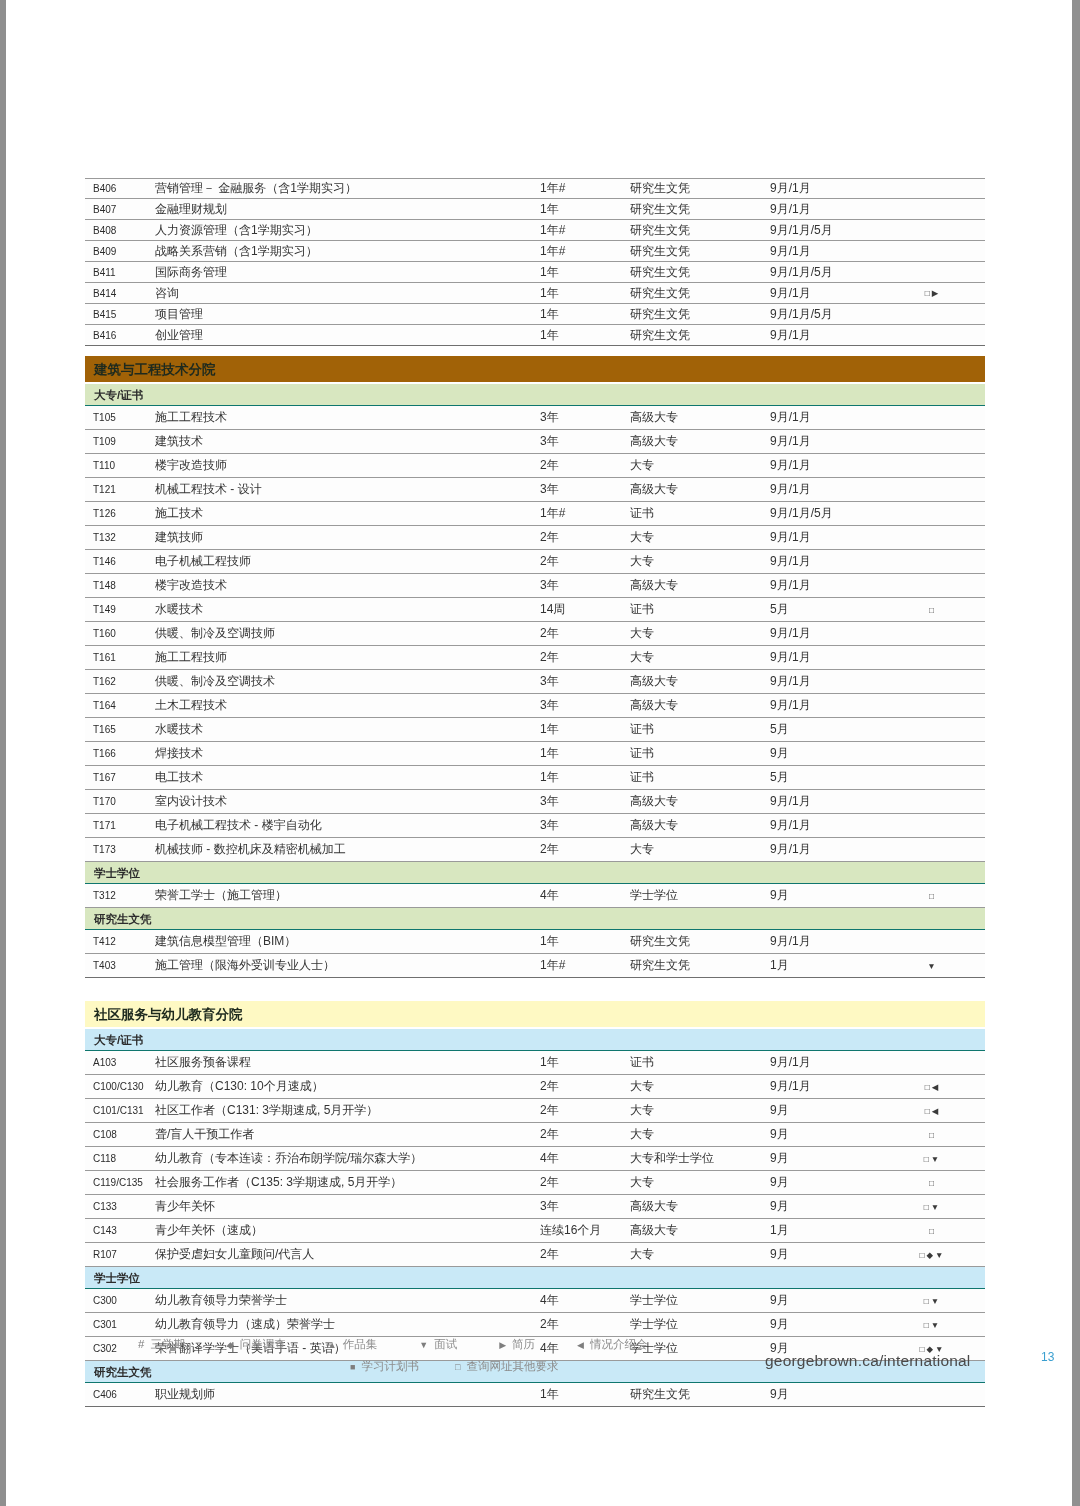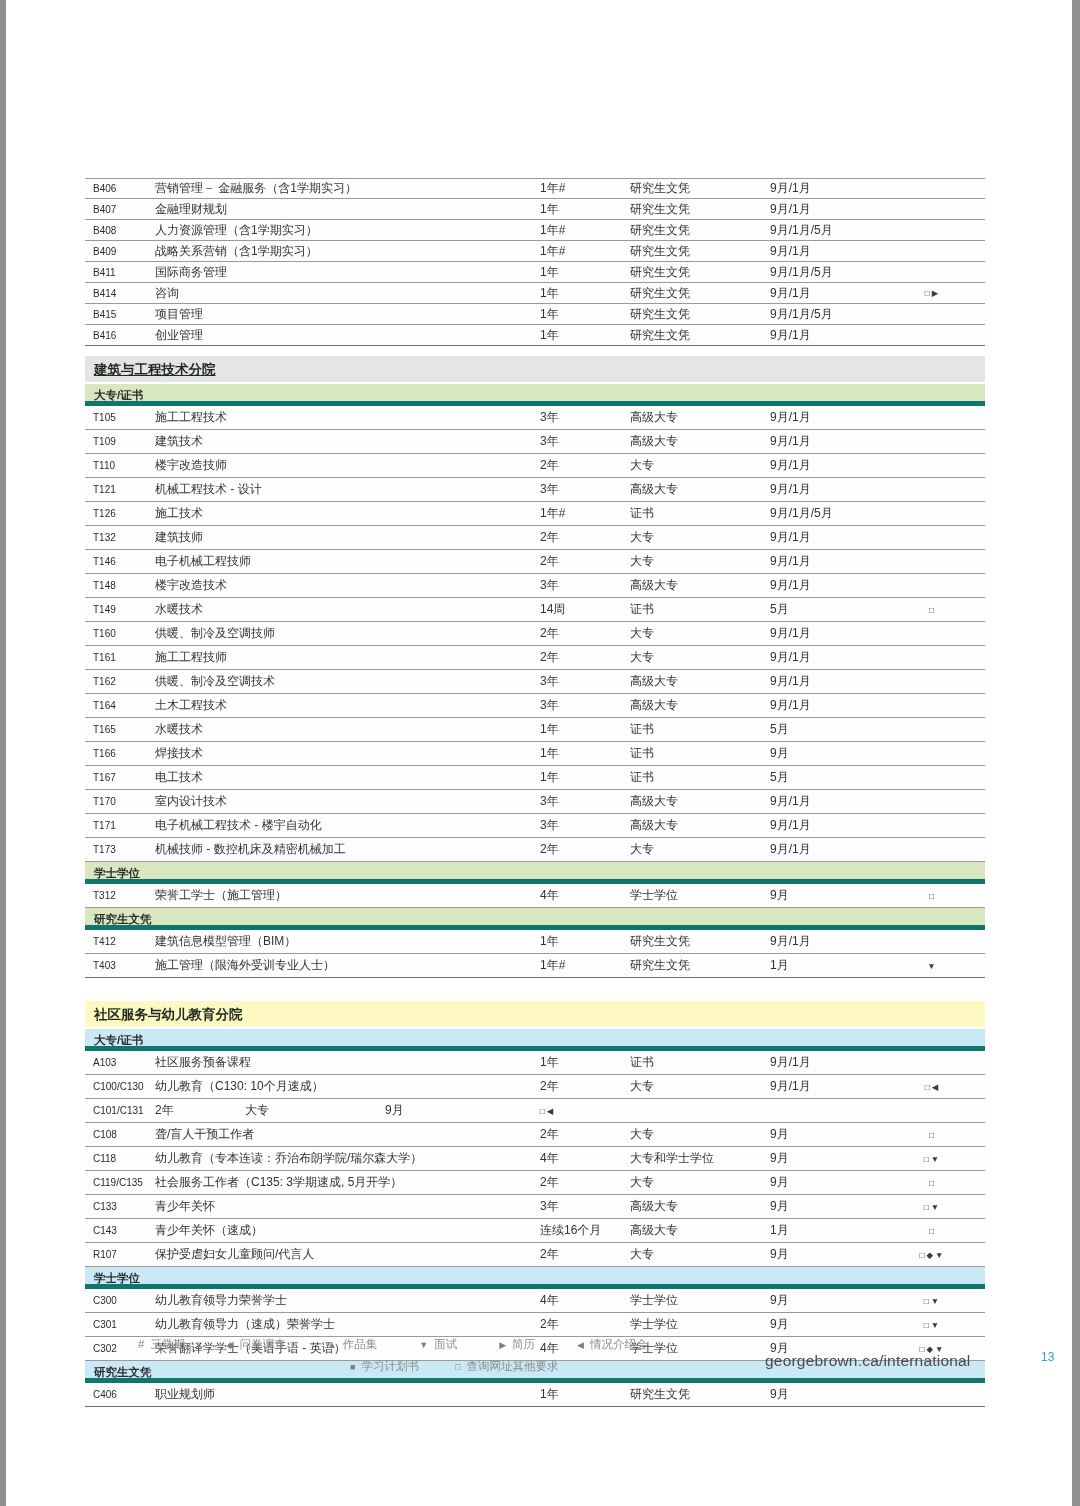--- a/index.html
+++ b/index.html
@@ -12,21 +12,21 @@
   .edge-right{position:absolute;right:0;top:0;width:8px;height:1506px;background:#909090;}
   .content{position:absolute;left:85px;top:178px;width:900px;}
   .tblock{width:900px;}
   .tblock + .tblock{margin-top:10px;}
   .thead{
     height:28px;line-height:28px;font-size:13.5px;font-weight:bold;color:#1e2a1e;
     padding-left:9px;box-sizing:border-box;border-bottom:2px solid #ffffff;
   }
   .tsub{
     height:22px;line-height:22px;font-size:11.5px;font-weight:bold;color:#2c2c2c;
-    padding-left:9px;box-sizing:border-box;border-bottom:5px solid #0f766e;
+    padding-left:9px;box-sizing:border-box;border-bottom:1px solid #0f766e;
   }
   .trow{
     display:flex;align-items:center;height:24px;border-bottom:1px solid #9a9a9a;
     font-size:12px;color:#333;box-sizing:border-box;background:#fdfdfd;
   }
   .tblock.noheader .trow{height:21px;}
   .tblock.noheader .trow:first-child{border-top:1px solid #9a9a9a;}
   .tblock .trow:last-child{border-bottom:1px solid #6f6f6f;}
   .c-code{width:70px;padding-left:8px;box-sizing:border-box;font-size:10px;font-weight:normal;color:#2b2b2b;}
   .c-name{width:385px;overflow:hidden;white-space:nowrap;}
@@ -109,21 +109,21 @@
       <div class="trow">
         <div class="c-code">B416</div>
         <div class="c-name">创业管理</div>
         <div class="c-dur">1年</div>
         <div class="c-cred">研究生文凭</div>
         <div class="c-start">9月/1月</div>
         <div class="c-sym"></div>
       </div>
     </div>
     <div class="tblock">
-      <div class="thead" style="background: #e5e5e5; text-decoration: underline;">建筑与工程技术分院</div>
+      <div class="thead" style="background: #a16207;">建筑与工程技术分院</div>
       <div class="tsub" style="background: rgb(216, 231, 192);">大专/证书</div>
       <div class="trow">
         <div class="c-code">T105</div>
         <div class="c-name">施工工程技术</div>
         <div class="c-dur">3年</div>
         <div class="c-cred">高级大专</div>
         <div class="c-start">9月/1月</div>
         <div class="c-sym"></div>
       </div>
       <div class="trow">
@@ -311,20 +311,21 @@
       <div class="trow">
         <div class="c-code">C100/C130</div>
         <div class="c-name">幼儿教育（C130: 10个月速成）</div>
         <div class="c-dur">2年</div>
         <div class="c-cred">大专</div>
         <div class="c-start">9月/1月</div>
         <div class="c-sym">□◀</div>
       </div>
       <div class="trow">
         <div class="c-code">C101/C131</div>
+        <div class="c-name">社区工作者（C131: 3学期速成, 5月开学）</div>
         <div class="c-dur">2年</div>
         <div class="c-cred">大专</div>
         <div class="c-start">9月</div>
         <div class="c-sym">□◀</div>
       </div>
       <div class="trow">
         <div class="c-code">C108</div>
         <div class="c-name">聋/盲人干预工作者</div>
         <div class="c-dur">2年</div>
         <div class="c-cred">大专</div>

